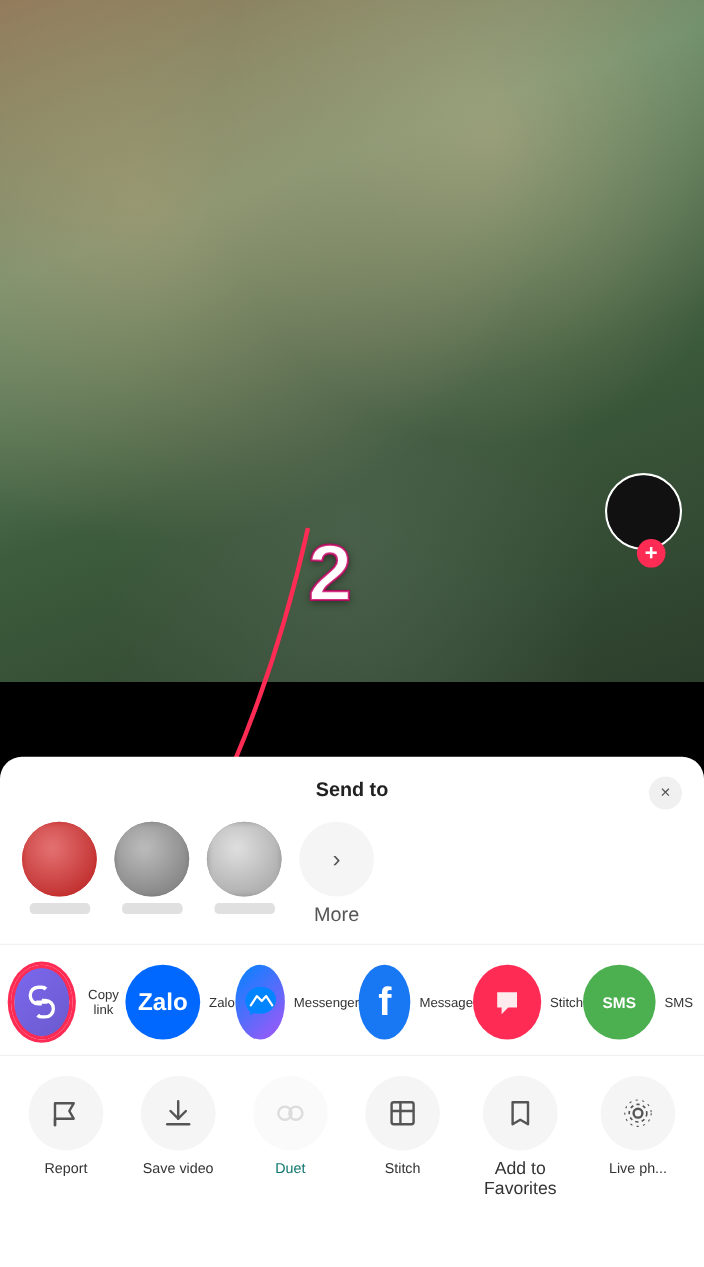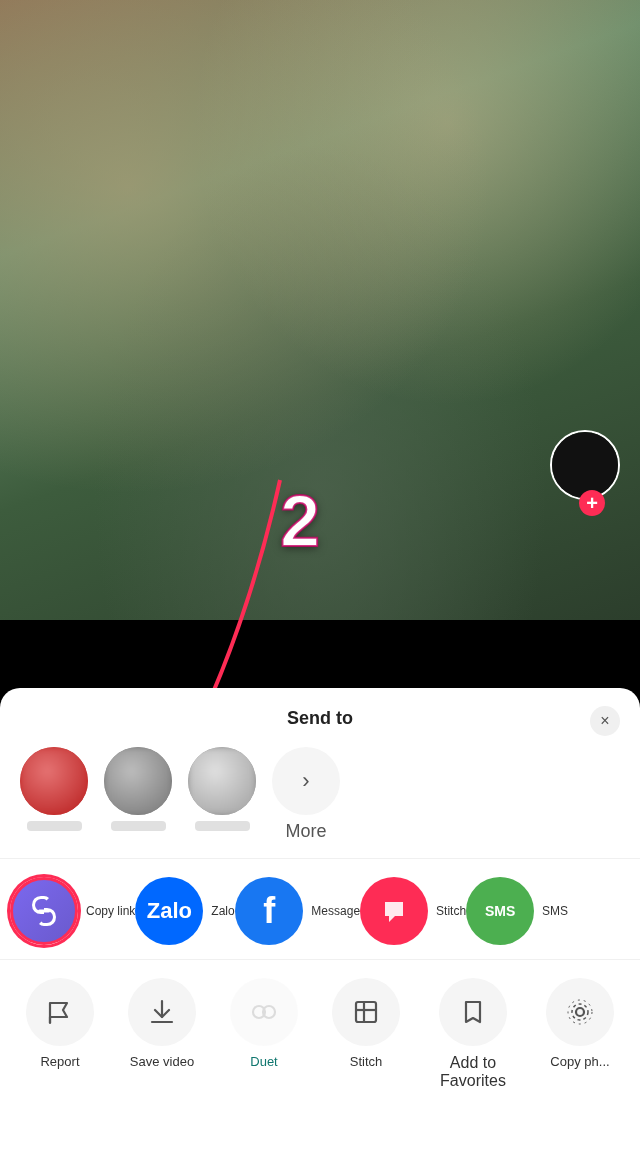--- a/index.html
+++ b/index.html
@@ -334,20 +334,35 @@
         </svg>
       </div>
       <span class="app-name">Copy link</span>
     </div>
 
     <div class="app-item">
       <div class="app-icon zalo">Zalo</div>
       <span class="app-name">Zalo</span>
     </div>
 
+    <div class="app-item">
+      <div class="app-icon messenger">
+        <svg width="36" height="36" viewBox="0 0 36 36" fill="none">
+          <path d="M18 4C10.268 4 4 9.82 4 17c0 3.9 1.7 7.4 4.4 9.9L8 30l3.9-2.1c1.9.5 3.9.8 6.1.8 7.732 0 14-5.82 14-13S25.732 4 18 4z" fill="url(#msgGrad)"></path>
+          <path d="M9 21l5.5-8.5 4.5 4.5 4-4.5 5.5 8.5" stroke="white" stroke-width="2" fill="none" stroke-linecap="round" stroke-linejoin="round"></path>
+          <defs>
+            <linearGradient id="msgGrad" x1="4" y1="4" x2="32" y2="32">
+              <stop offset="0%" stop-color="#0084ff"></stop>
+              <stop offset="100%" stop-color="#a855f7"></stop>
+            </linearGradient>
+          </defs>
+        </svg>
+      </div>
+      <span class="app-name">Messenger</span>
+    </div>
 
     <div class="app-item">
       <div class="app-icon facebook">f</div>
       <span class="app-name">Message</span>
     </div>
 
     <div class="app-item">
       <div class="app-icon message">
         <svg width="34" height="34" viewBox="0 0 34 34" fill="none">
           <polygon points="8,8 26,8 26,22 18,22 12,28 12,22 8,22" fill="white" opacity="0.9"></polygon>
@@ -420,18 +435,18 @@
     </div>
 
     <div class="action-item">
       <div class="action-icon-circle">
         <svg width="30" height="30" viewBox="0 0 30 30" fill="none">
           <circle cx="15" cy="15" r="4" stroke="#555" stroke-width="2.2" fill="none"></circle>
           <circle cx="15" cy="15" r="8" stroke="#555" stroke-width="1.5" fill="none" stroke-dasharray="3 3"></circle>
           <circle cx="15" cy="15" r="12" stroke="#555" stroke-width="1" fill="none" stroke-dasharray="2 4"></circle>
         </svg>
       </div>
-      <span class="action-name">Copy ph...</span>
+      <span class="action-name">Live ph...</span>
     </div>
 
   </div>
 
 </div>
 
 </body></html>

